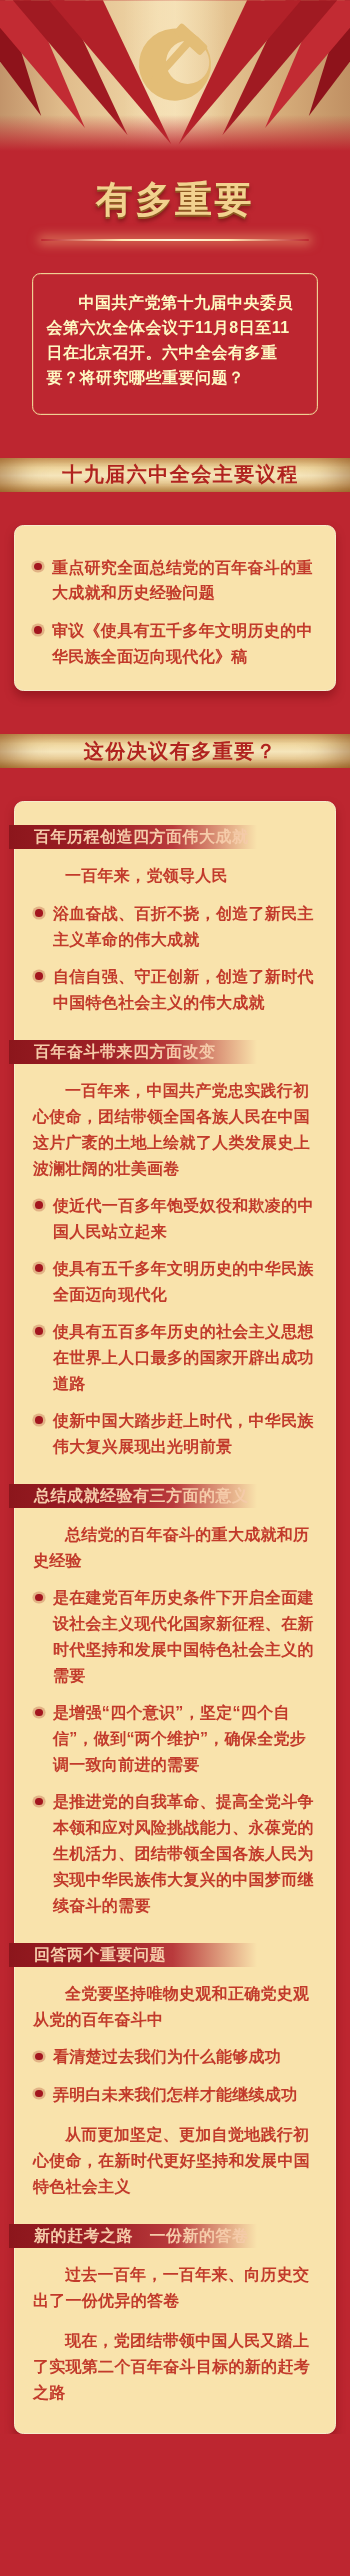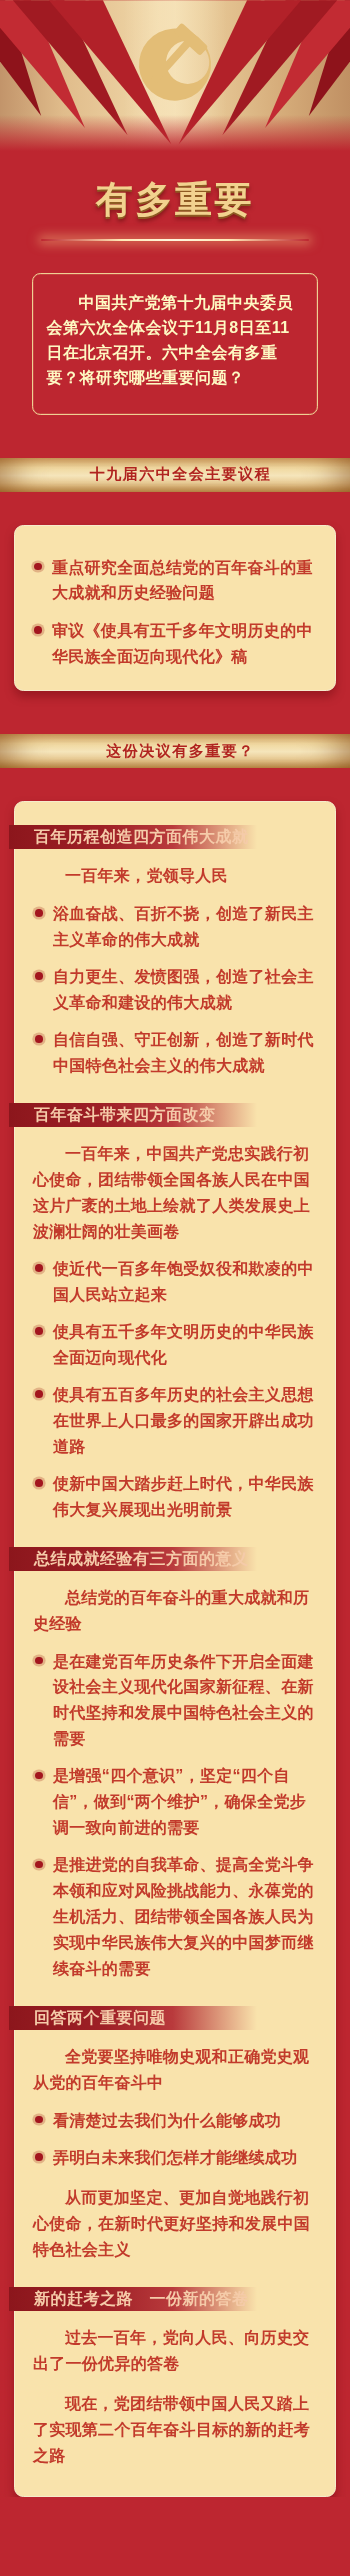--- a/index.html
+++ b/index.html
@@ -43,21 +43,21 @@
   }
 
   
   .ribbon {
     margin-top:43px; height:34px;
     display:flex; align-items:center; justify-content:center;
     background:linear-gradient(180deg,#D3A263 0%, #F4DDA4 28%, #F9EBC1 52%, #ECD099 74%, #BE8D4B 100%);
     box-shadow: inset 31px 0 36px -20.6px rgba(120,60,10,.55), inset -31px 0 36px -20.6px rgba(120,60,10,.55);
   }
   .ribbon-text {
-    color:#B0231F; font-size:15px; font-weight:900; letter-spacing:1.5px;margin-left:11px;
+    color:#B0231F; font-size:20px; font-weight:900; letter-spacing:1.5px;margin-left:11px;
   }
 
   
   .cream-box {
     margin:33px 14.4px 0; background:#F9E3AC;
     border:1.5px solid #F6ECCC; border-radius:9.3px;
     box-shadow:0 5.2px 9.3px rgba(90,0,5,.35);
   }
   .agenda-box { padding:17.5px 15.5px 20.6px; }
   .main-box { padding:23px 16.5px 27px; }
@@ -191,24 +191,20 @@
     <div class="sec">
       <div class="sec-head">百年历程创造四方面伟大成就</div>
       <div class="sec-body">
         <div class="para">一百年来，党领导人民</div>
         <div class="bullet">
             <span class="dot"></span>
             <span class="btext">浴血奋战、百折不挠，创造了新民主主义革命的伟大成就</span>
           </div>
         <div class="bullet">
             <span class="dot"></span>
-            <span class="btext">自力更生、发愤图强，创造了社会主义革命和建设的伟大成就</span>
-          </div>
-        <div class="bullet">
-            <span class="dot"></span>
             <span class="btext">自信自强、守正创新，创造了新时代中国特色社会主义的伟大成就</span>
           </div>
       </div>
     </div>
 
     <div class="sec">
       <div class="sec-head">百年奋斗带来四方面改变</div>
       <div class="sec-body">
         <div class="para">一百年来，中国共产党忠实践行初心使命，团结带领全国各族人民在中国这片广袤的土地上绘就了人类发展史上波澜壮阔的壮美画卷</div>
         <div class="bullet">
@@ -262,21 +258,21 @@
             <span class="dot"></span>
             <span class="btext">弄明白未来我们怎样才能继续成功</span>
           </div>
         <div class="para">从而更加坚定、更加自觉地践行初心使命，在新时代更好坚持和发展中国特色社会主义</div>
       </div>
     </div>
 
     <div class="sec">
       <div class="sec-head">新的赶考之路　一份新的答卷</div>
       <div class="sec-body">
-        <div class="para">过去一百年，党向人民、向历史交出了一份优异的答卷</div>
+        <div class="para">过去一百年，一百年来、向历史交出了一份优异的答卷</div>
         <div class="para">现在，党团结带领中国人民又踏上了实现第二个百年奋斗目标的新的赶考之路</div>
 
       </div>
     </div>
 
   </div>
 
 </div>
 
 

